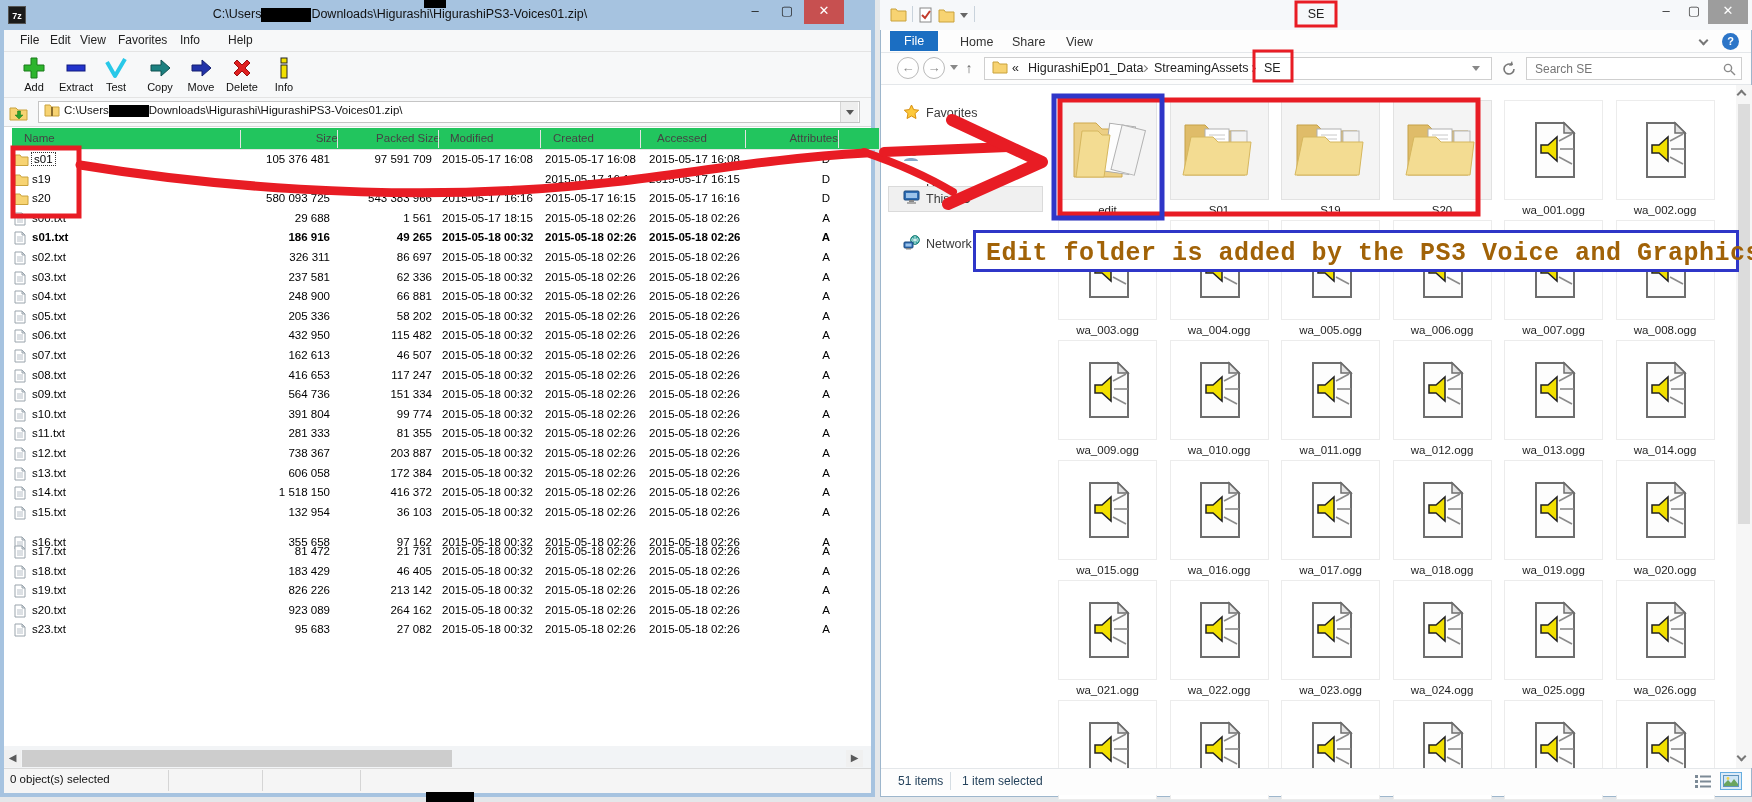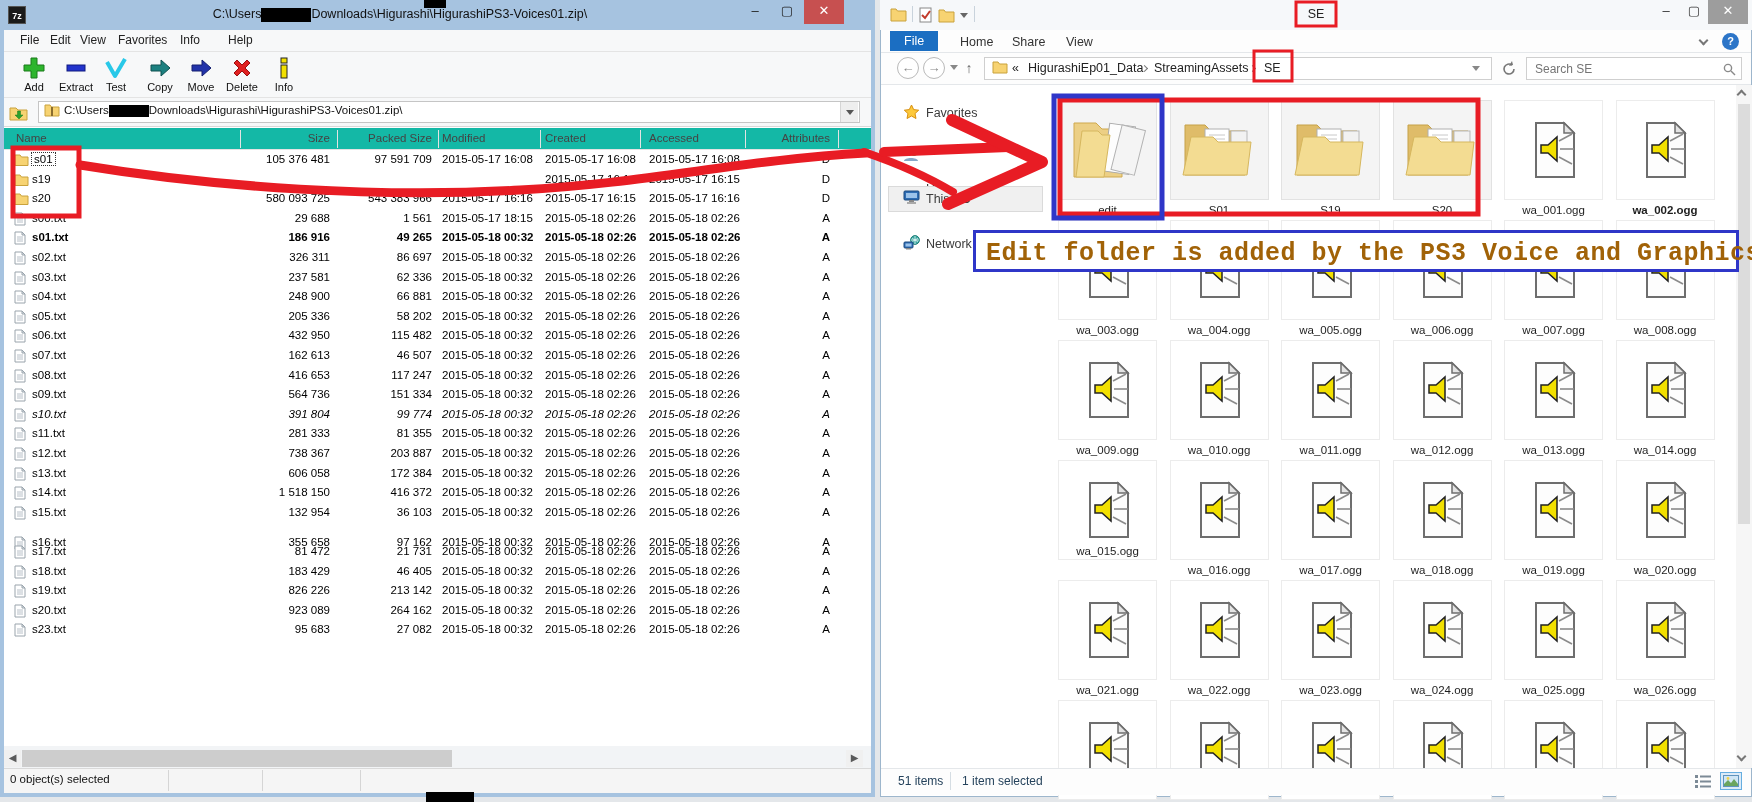--- a/index.html
+++ b/index.html
@@ -31,21 +31,21 @@
 
   #zip-addrrow { left:4px; top:98px; width:867px; height:28px; background:#f7f8f9; }
   #zip-upbtn { left:8px; top:102px; width:22px; height:20px; }
   #zip-combo { left:38px; top:101px; width:822px; height:22px; background:#fff; border:1px solid #c5c5c5; }
   #zip-combo-text { left:64px; top:104px; font-size:11.5px; color:#111; white-space:nowrap; }
   #zip-combo-arrow { left:840px; top:102px; width:18px; height:20px; background:#eee; border-left:1px solid #d5d5d5; }
   .tri-down { width:0; height:0; border-left:4px solid transparent; border-right:4px solid transparent;
     border-top:5px solid #555; position:absolute; left:5px; top:8px; }
 
   #zip-listpanel { left:4px; top:126px; width:867px; height:620px; background:#fff; border-top:1px solid #d9d9d9; }
-  #zip-header { left:4px; top:128px; width:867px; height:22px; background:#14b8a6; border-bottom:1px solid #e3e3e3;
+  #zip-header { left:12px; top:128px; width:867px; height:22px; background:#22c55e; border-bottom:1px solid #e3e3e3;
     font-size:11.5px; color:#444; }
   .hcell { top:4px; white-space:nowrap; }
   .hsep { top:130px; width:1px; height:18px; background:#e3e3e3; }
   .zrow { left:4px; height:20px; width:867px; font-size:11.5px; color:#000; }
   .zrow span { position:absolute; top:3px; white-space:nowrap; }
   .c-name { left:28px; }
   .c-size { left:238px; width:88px; text-align:right; }
   .c-packed { left:336px; width:92px; text-align:right; }
   .c-mod { left:438px; }
   .c-cre { left:541px; }
@@ -349,21 +349,21 @@
           <line x1="3" y1="10" x2="9" y2="10" stroke="#b8c0c8"></line>
         </svg></span>
       <span class="c-name">s09.txt</span>
       <span class="c-size">564 736</span>
       <span class="c-packed">151 334</span>
       <span class="c-mod">2015-05-18 00:32</span>
       <span class="c-cre">2015-05-18 02:26</span>
       <span class="c-acc">2015-05-18 02:26</span>
       <span class="c-attr">A</span>
     </div>
-    <div class="zrow abs" style="top: 404.8px; font-style: italic;">
+    <div class="zrow abs" style="top: 404.8px;">
       <span class="rowicon"><svg width="12" height="14" viewBox="0 0 12 14">
           <path d="M1 1 h7 l3 3 v9 H1 z" fill="#fff" stroke="#9aa4ac"></path>
           <path d="M8 1 l3 3 h-3 z" fill="#dde3e8" stroke="#9aa4ac"></path>
           <line x1="3" y1="6" x2="9" y2="6" stroke="#b8c0c8"></line>
           <line x1="3" y1="8" x2="9" y2="8" stroke="#b8c0c8"></line>
           <line x1="3" y1="10" x2="9" y2="10" stroke="#b8c0c8"></line>
         </svg></span>
       <span class="c-name">s10.txt</span>
       <span class="c-size">391 804</span>
       <span class="c-packed">99 774</span>
@@ -751,21 +751,21 @@
           <path d="M7 2 h28 l10 10 v44 H7 z" fill="#fdfdfd" stroke="#6e6e6e" stroke-width="2"></path>
           <path d="M35 2 l10 10 h-10 z" fill="#e4e4e4" stroke="#6e6e6e" stroke-width="1.5"></path>
           <path d="M12 24 h7 l9 -8 v24 l-9 -8 h-7 z" fill="#f2e000" stroke="#222" stroke-width="1.5"></path>
           <g stroke="#8a8a8a" stroke-width="1.6">
             <line x1="30" y1="20" x2="43" y2="13"></line>
             <line x1="31" y1="28" x2="45" y2="28"></line>
             <line x1="30" y1="36" x2="43" y2="43"></line>
           </g>
         </svg></div>
     </div>
-    <div class="glabel" style="left: 1609.5px; top: 204px; width: 111px; font-weight: bold;">wa_002.ogg</div>
+    <div class="glabel" style="left: 1609.5px; top: 204px; width: 111px;">wa_002.ogg</div>
     <div class="abs gcell" style="left: 1058px; top: 220px; width: 99px; height: 100px;">
       <div style="text-align:center;margin-top:20px;"><svg width="50" height="58" viewBox="0 0 50 58">
           <path d="M7 2 h28 l10 10 v44 H7 z" fill="#fdfdfd" stroke="#6e6e6e" stroke-width="2"></path>
           <path d="M35 2 l10 10 h-10 z" fill="#e4e4e4" stroke="#6e6e6e" stroke-width="1.5"></path>
           <path d="M12 24 h7 l9 -8 v24 l-9 -8 h-7 z" fill="#f2e000" stroke="#222" stroke-width="1.5"></path>
           <g stroke="#8a8a8a" stroke-width="1.6">
             <line x1="30" y1="20" x2="43" y2="13"></line>
             <line x1="31" y1="28" x2="45" y2="28"></line>
             <line x1="30" y1="36" x2="43" y2="43"></line>
           </g>
@@ -920,21 +920,21 @@
           <path d="M7 2 h28 l10 10 v44 H7 z" fill="#fdfdfd" stroke="#6e6e6e" stroke-width="2"></path>
           <path d="M35 2 l10 10 h-10 z" fill="#e4e4e4" stroke="#6e6e6e" stroke-width="1.5"></path>
           <path d="M12 24 h7 l9 -8 v24 l-9 -8 h-7 z" fill="#f2e000" stroke="#222" stroke-width="1.5"></path>
           <g stroke="#8a8a8a" stroke-width="1.6">
             <line x1="30" y1="20" x2="43" y2="13"></line>
             <line x1="31" y1="28" x2="45" y2="28"></line>
             <line x1="30" y1="36" x2="43" y2="43"></line>
           </g>
         </svg></div>
     </div>
-    <div class="glabel" style="left: 1052px; top: 545px; width: 111px;">wa_015.ogg</div>
+    <div class="glabel" style="left: 1052px; top: 564px; width: 111px;">wa_015.ogg</div>
     <div class="abs gcell" style="left: 1169.5px; top: 460px; width: 99px; height: 100px;">
       <div style="text-align:center;margin-top:20px;"><svg width="50" height="58" viewBox="0 0 50 58">
           <path d="M7 2 h28 l10 10 v44 H7 z" fill="#fdfdfd" stroke="#6e6e6e" stroke-width="2"></path>
           <path d="M35 2 l10 10 h-10 z" fill="#e4e4e4" stroke="#6e6e6e" stroke-width="1.5"></path>
           <path d="M12 24 h7 l9 -8 v24 l-9 -8 h-7 z" fill="#f2e000" stroke="#222" stroke-width="1.5"></path>
           <g stroke="#8a8a8a" stroke-width="1.6">
             <line x1="30" y1="20" x2="43" y2="13"></line>
             <line x1="31" y1="28" x2="45" y2="28"></line>
             <line x1="30" y1="36" x2="43" y2="43"></line>
           </g>

